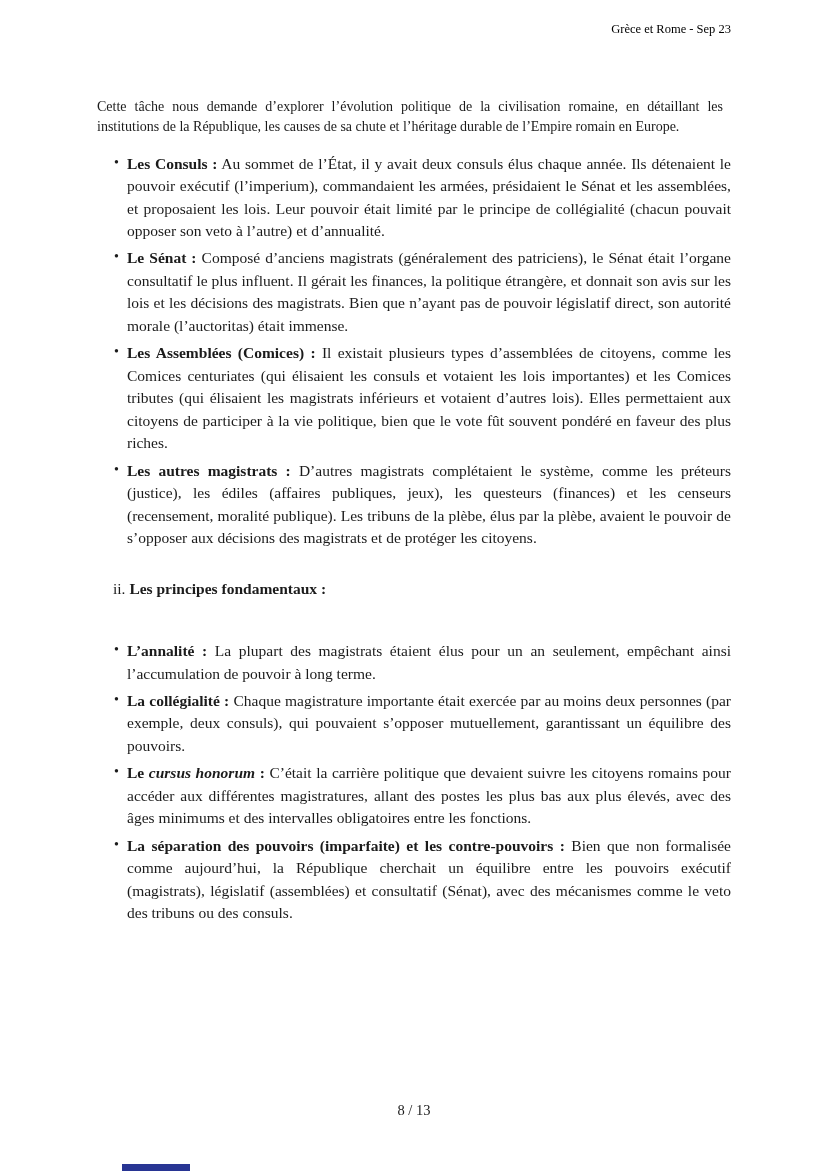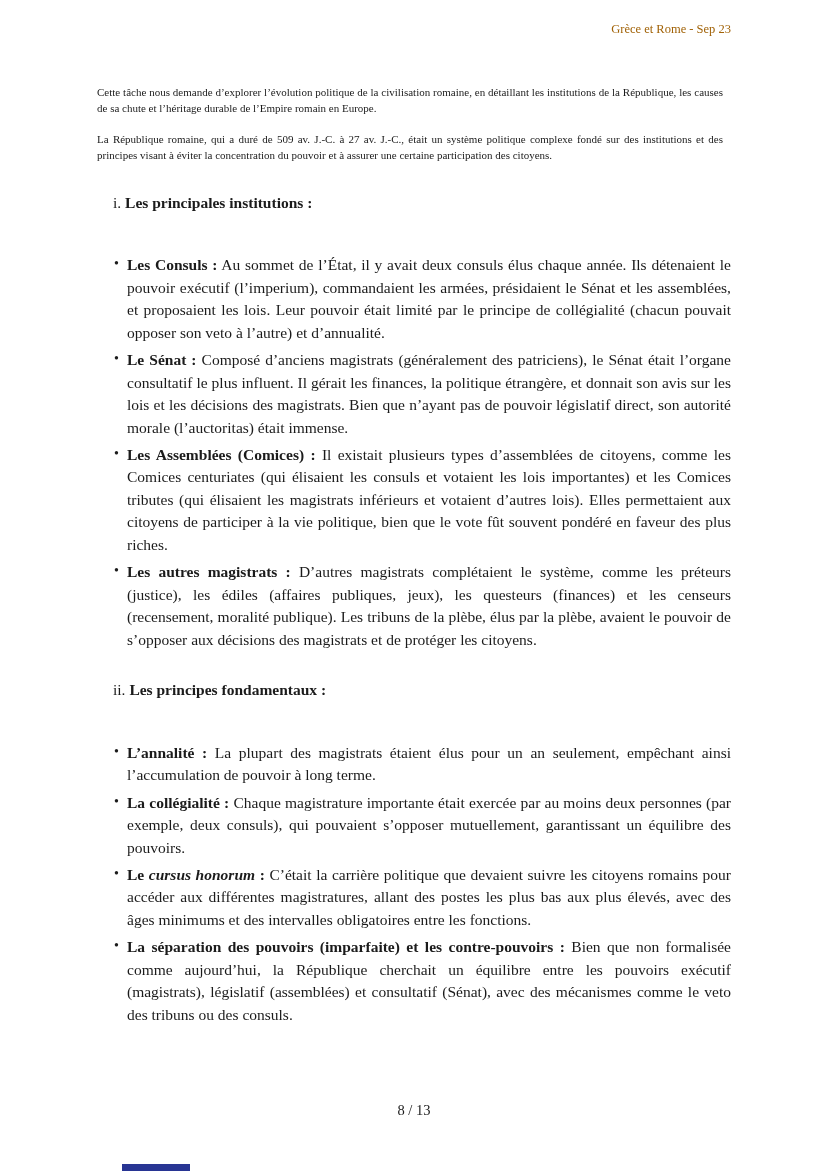--- a/index.html
+++ b/index.html
@@ -16,30 +16,30 @@
     color: #1b1b1b;
   }
   .page {
     padding: 22px 97px 0 97px;
     box-sizing: border-box;
     width: 828px;
   }
   .running-header {
     text-align: right;
     font-size: 12.5px;
-    color: #a16207;
-    margin-bottom: 48px;
+    color: #000000;
+    margin-bottom: 60px;
   }
   .doc-title {
     font-size: 19.5px;
     font-weight: bold;
     margin: 0 0 24px 0;
   }
   .para {
-    font-size: 11px;
+    font-size: 14px;
     line-height: 1.45;
     text-align: justify;
     margin: 0 8px 15px 0;
   }
   .subheading {
     font-size: 15.5px;
     line-height: 1.45;
     font-weight: bold;
     text-align: justify;
     margin: 0 0 2px 0;
@@ -104,23 +104,21 @@
 </head>
 <body>
 
 <div class="page">
 
   <div class="running-header">Grèce et Rome - Sep 23</div>
 
 
   <p class="para">Cette tâche nous demande d’explorer l’évolution politique de la civilisation romaine, en détaillant les institutions de la République, les causes de sa chute et l’héritage durable de l’Empire romain en Europe.</p>
 
-  <p class="para">La République romaine, qui a duré de 509 av. J.-C. à 27 av. J.-C., était un système politique complexe fondé sur des institutions et des principes visant à éviter la concentration du pouvoir et à assurer une certaine participation des citoyens.</p>
 
-  <p class="list-heading"><span class="numeral">i.</span> <span class="heading-text">Les principales institutions :</span></p>
 
   <ul class="doc-list">
     <li>
       <span class="lead">Les Consuls :</span>
       <span>Au sommet de l’État, il y avait deux consuls élus chaque année. Ils détenaient le pouvoir exécutif (l’imperium), commandaient les armées, présidaient le Sénat et les assemblées, et proposaient les lois. Leur pouvoir était limité par le principe de collégialité (chacun pouvait opposer son veto à l’autre) et d’annualité.</span>
     </li>
     <li>
       <span class="lead">Le Sénat :</span>
       <span>Composé d’anciens magistrats (généralement des patriciens), le Sénat était l’organe consultatif le plus influent. Il gérait les finances, la politique étrangère, et donnait son avis sur les lois et les décisions des magistrats. Bien que n’ayant pas de pouvoir législatif direct, son autorité morale (l’auctoritas) était immense.</span>
     </li>

